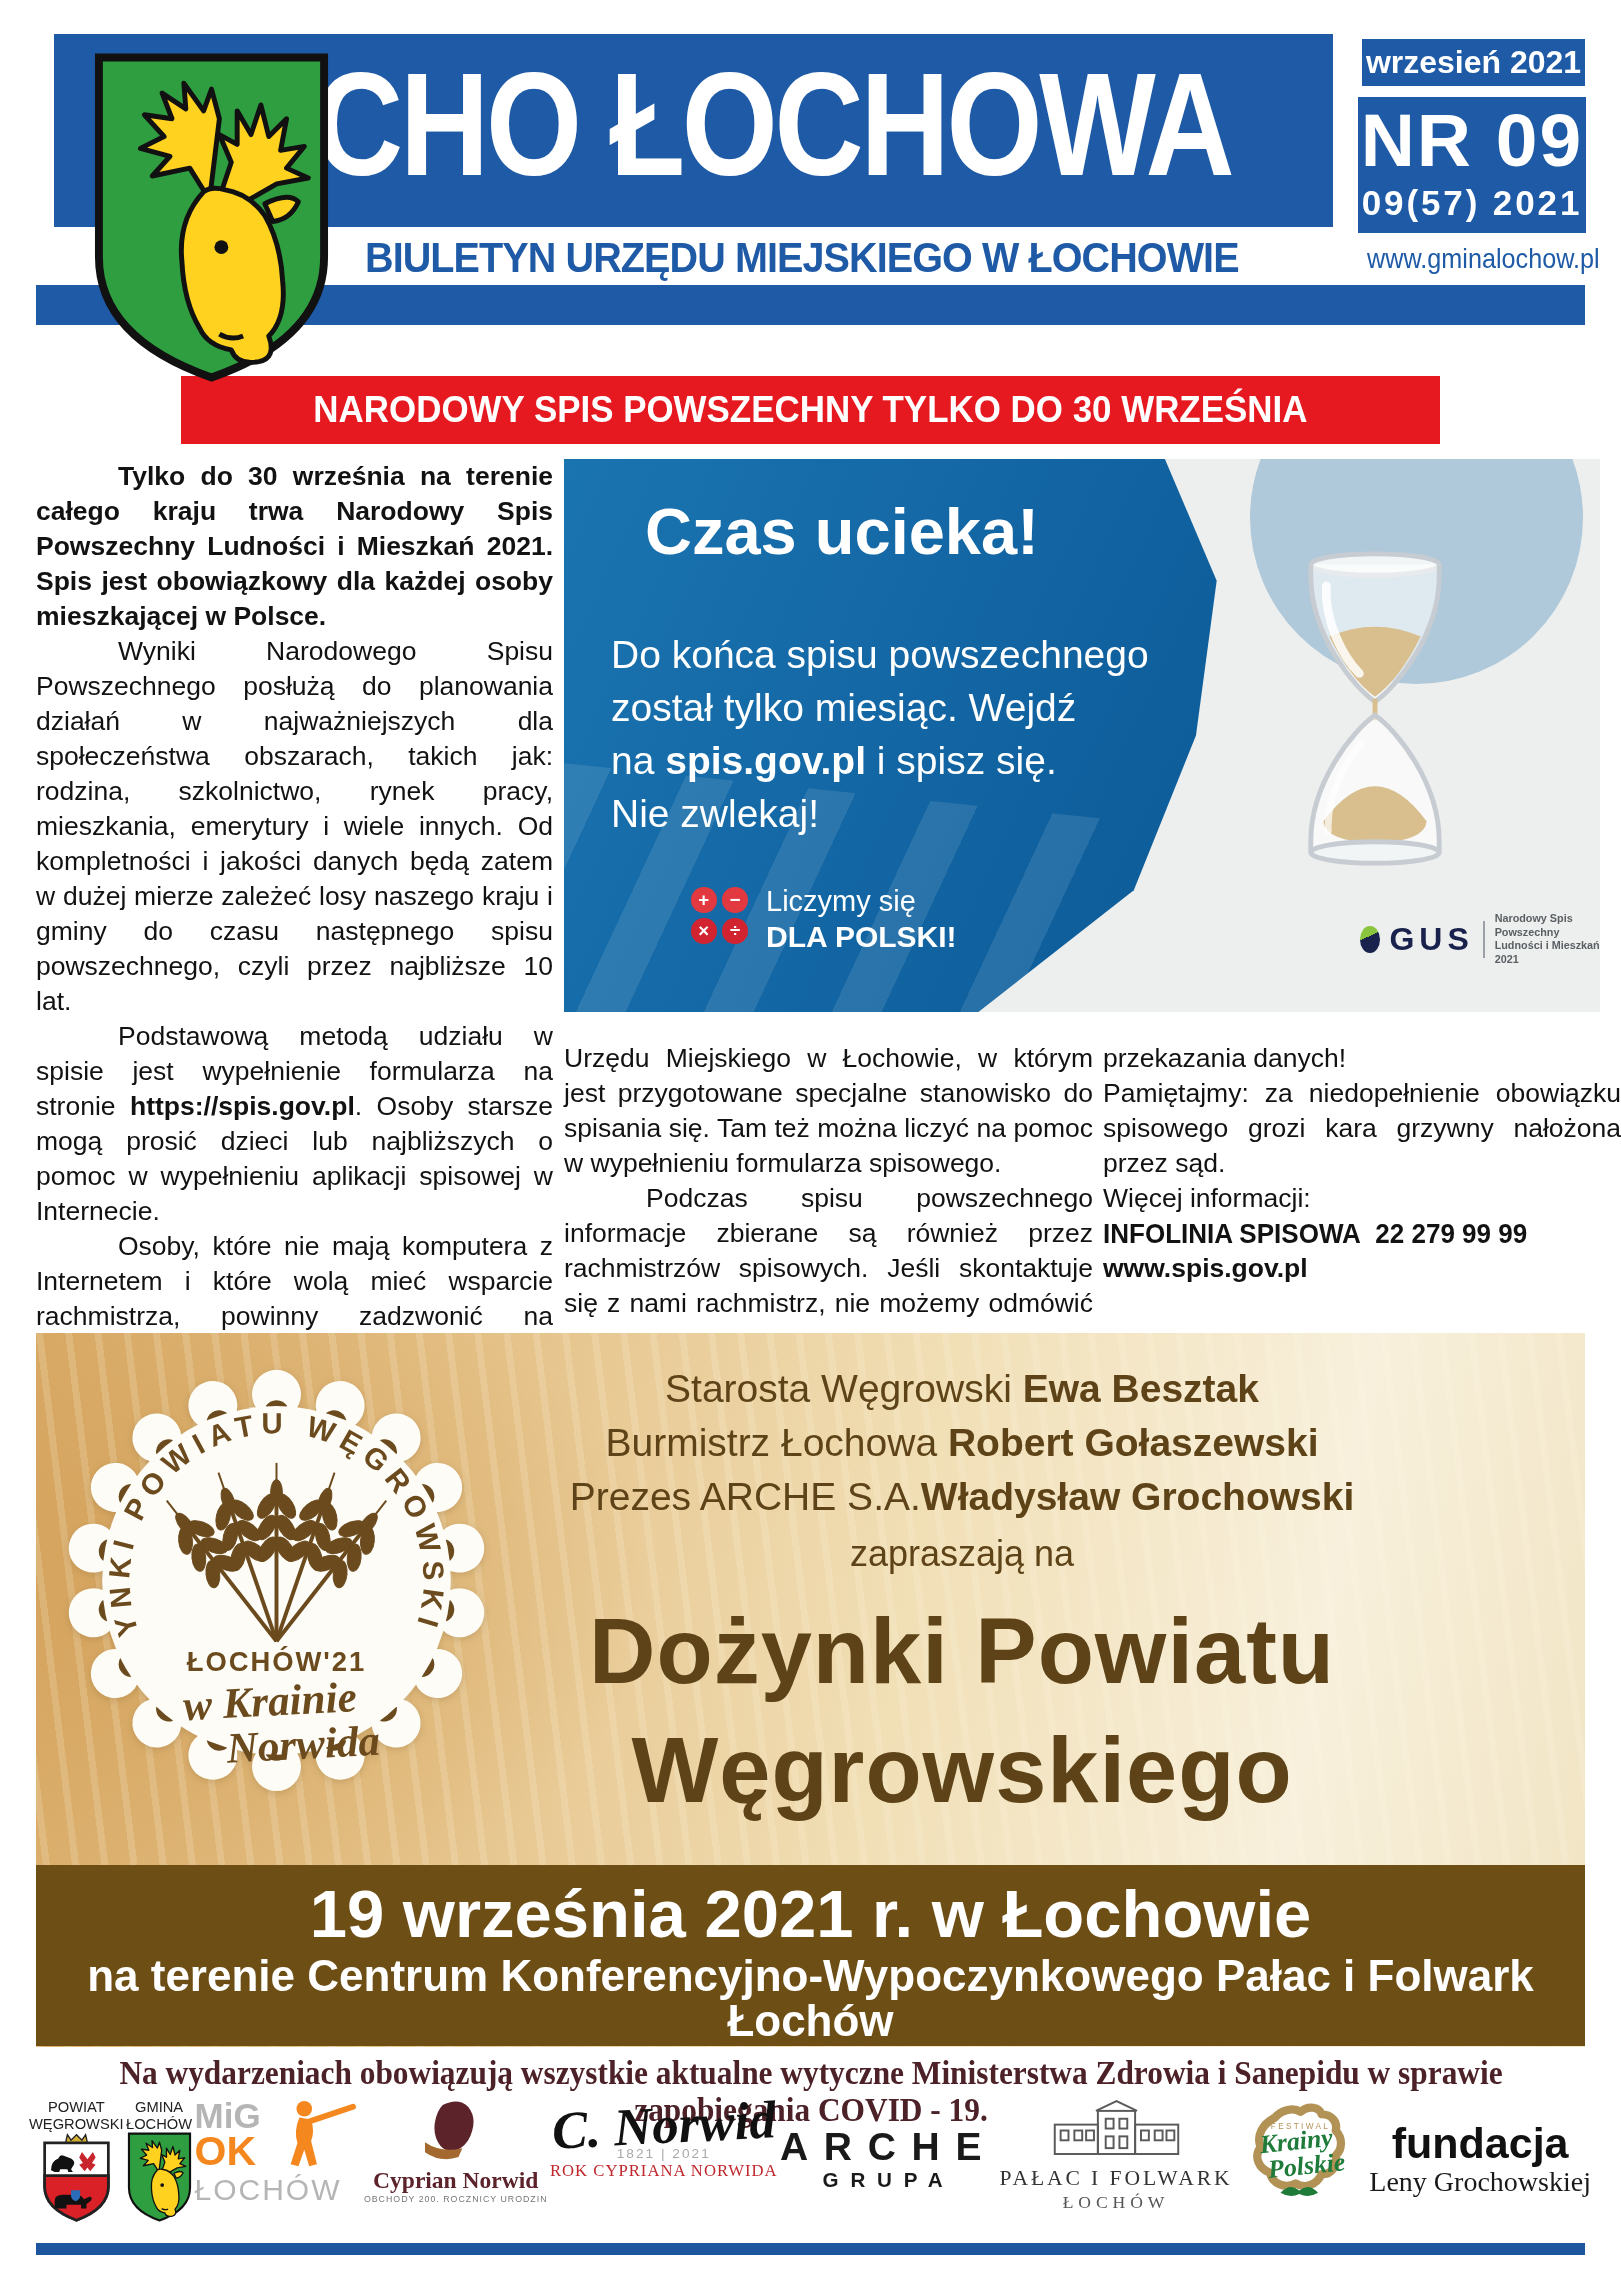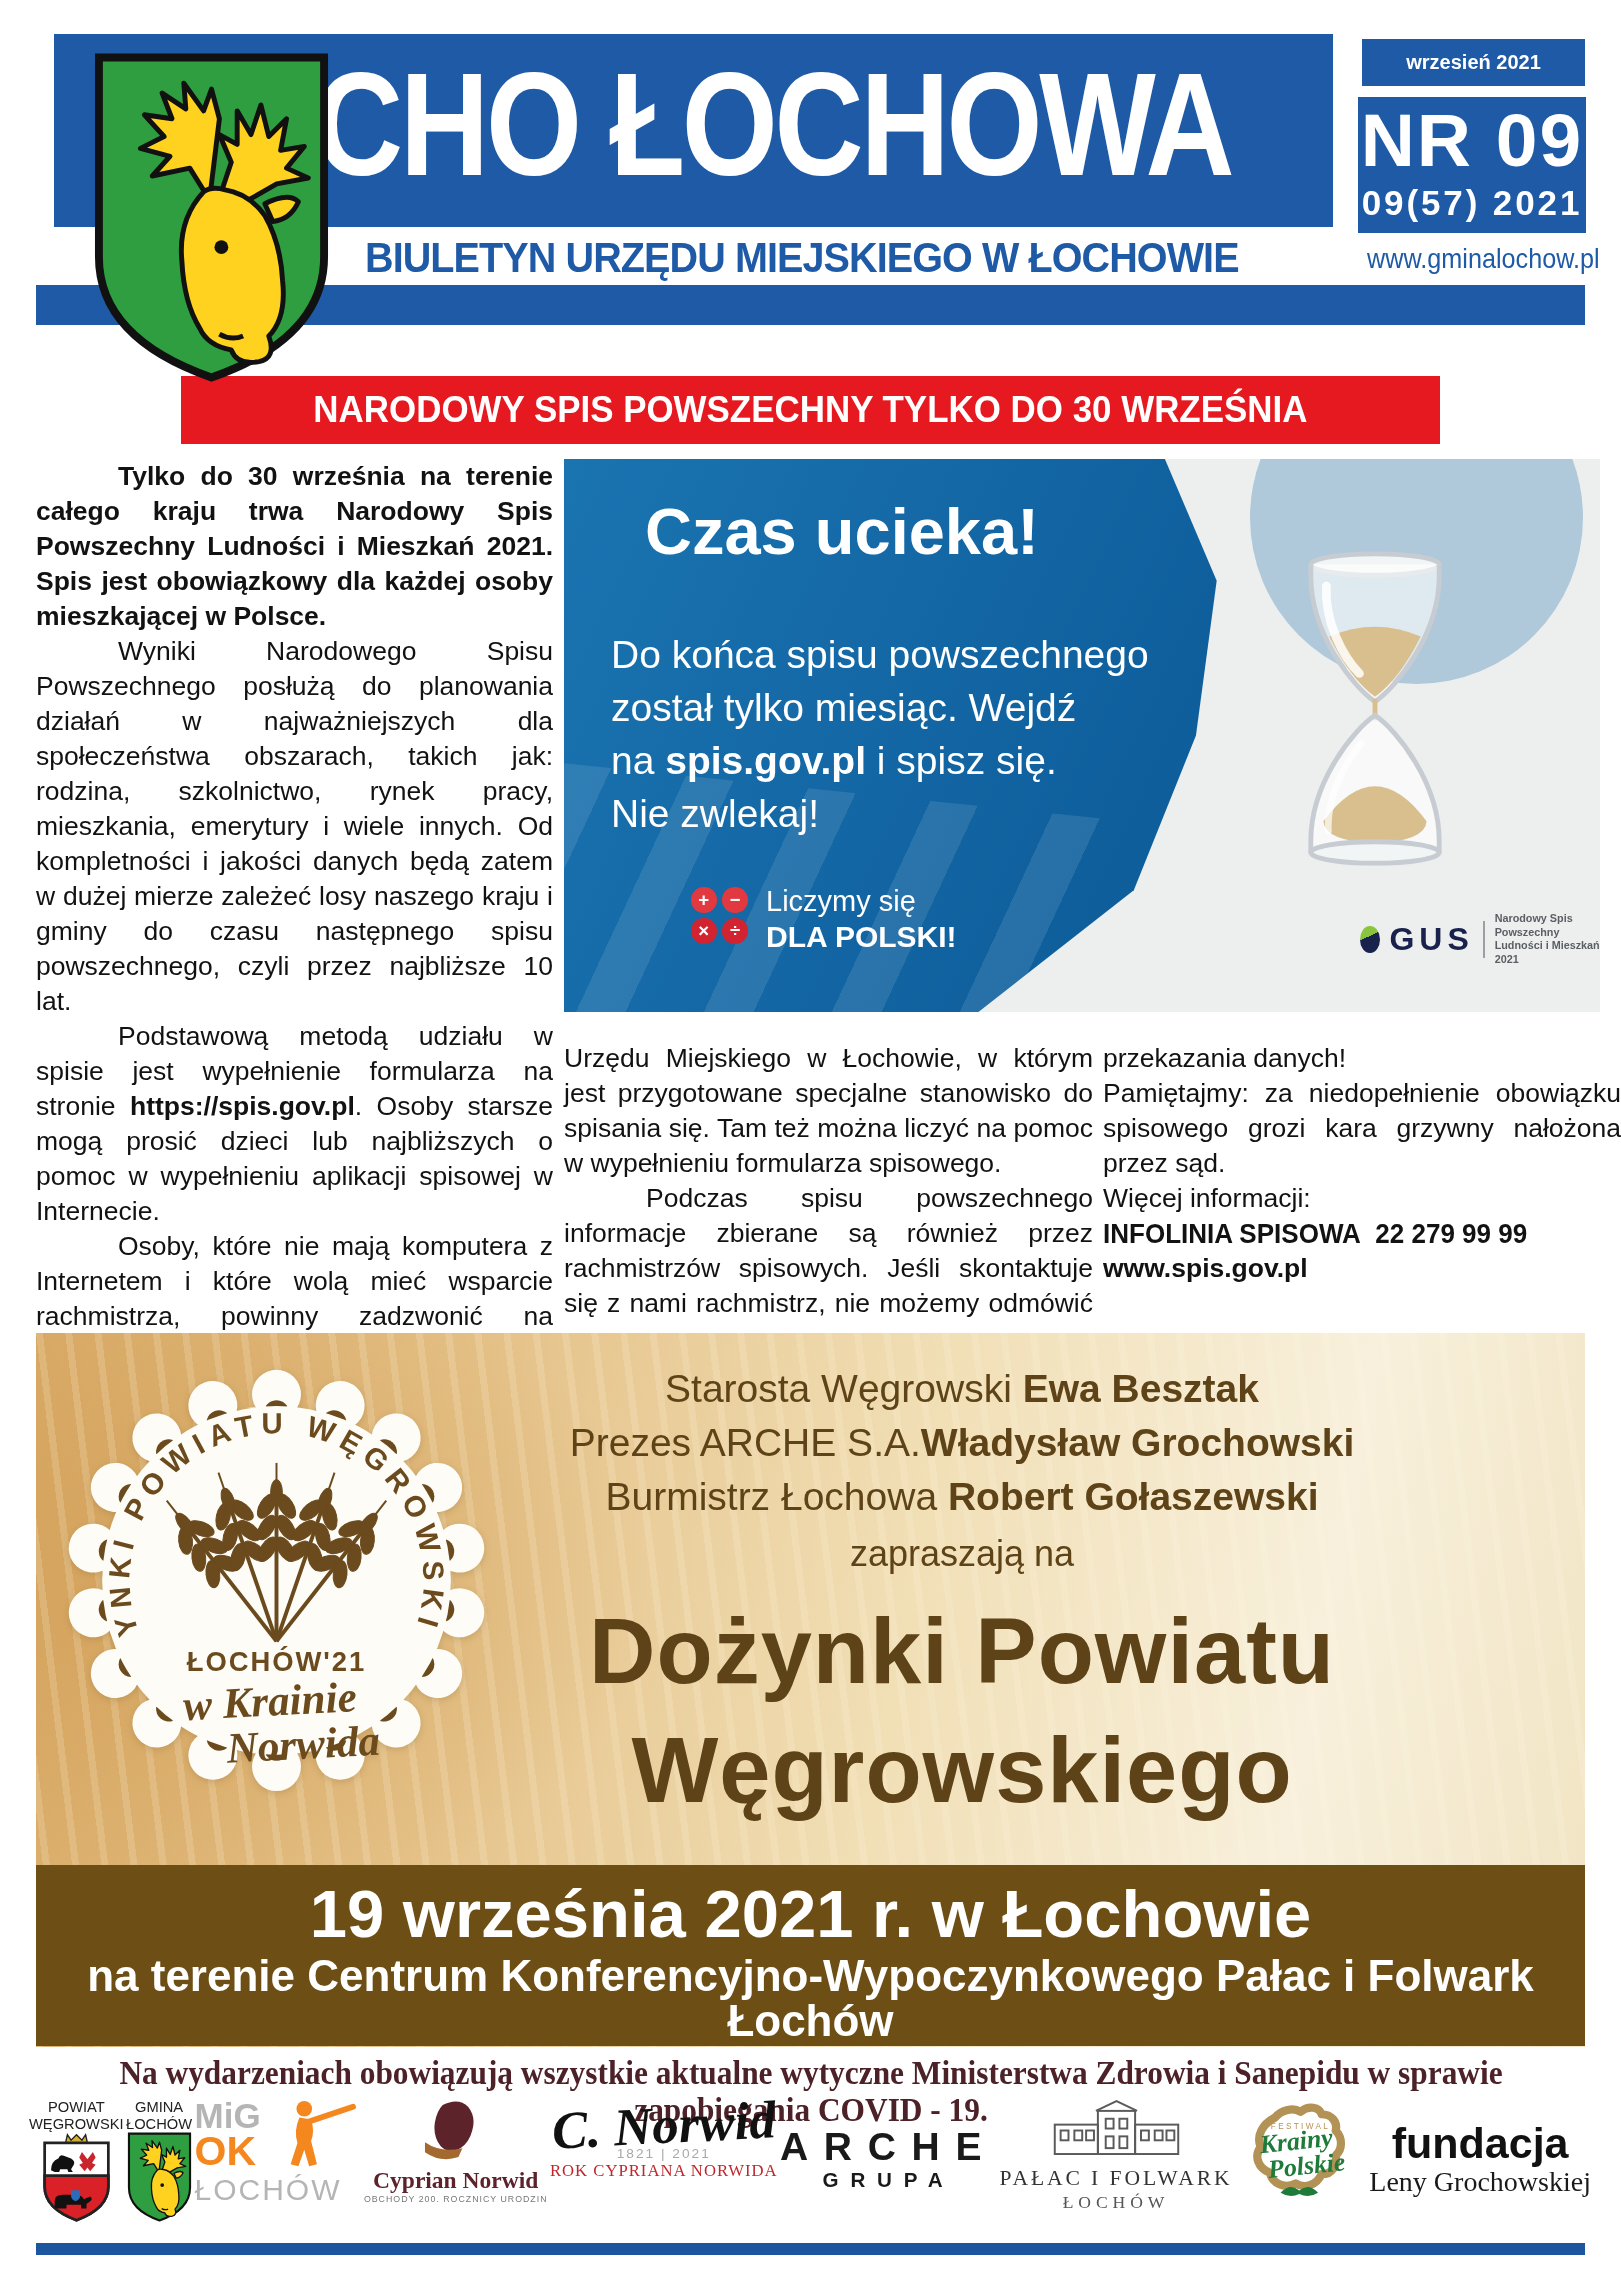--- a/index.html
+++ b/index.html
@@ -9,21 +9,21 @@
   
   .band-main{position:absolute;left:54px;top:34px;width:1279px;height:193px;background:#1e5aa6;}
   .masthead-title{position:absolute;left:235px;top:51px;color:#fff;font-weight:bold;
     font-size:147px;line-height:147px;letter-spacing:-3.9px;white-space:nowrap;
     transform:scaleX(.84);transform-origin:0 0;}
   .masthead-sub{position:absolute;left:365px;top:235px;color:#1e5aa6;font-weight:bold;
     font-size:43px;line-height:45px;white-space:nowrap;letter-spacing:-1px;
     transform:scaleX(.92);transform-origin:0 0;}
   .band-strip{position:absolute;left:36px;top:285px;width:1549px;height:40px;background:#1e5aa6;}
   .issue-month{position:absolute;left:1362px;top:39px;width:223px;height:47px;background:#1e5aa6;
-    color:#fff;font-weight:bold;font-size:20px;line-height:47px;text-align:center;}
+    color:#fff;font-weight:bold;font-size:32px;line-height:47px;text-align:center;}
   .issue-box{position:absolute;left:1358px;top:97px;width:228px;height:136px;background:#1e5aa6;
     color:#fff;text-align:center;}
   .issue-nr{font-size:75px;line-height:86px;font-weight:bold;letter-spacing:2px;}
   .issue-code{font-size:35px;line-height:39px;font-weight:bold;letter-spacing:2.9px;}
   .website{position:absolute;left:1358px;top:243px;width:228px;text-align:center;color:#1e5aa6;
     font-size:27.4px;transform:scaleX(.92);}
   .crest-main{position:absolute;left:93px;top:49px;width:237px;height:337px;z-index:5;}
 
   
   .ticker{position:absolute;left:181px;top:376px;width:1259px;height:68px;background:#e5191f;
@@ -272,22 +272,22 @@
         <use href="#wheat-stalk" transform="translate(220,292) rotate(19)"></use>
         <use href="#wheat-stalk" transform="translate(220,292) rotate(38)"></use>
       </g>
       <text x="220" y="322" text-anchor="middle" font-size="28" font-weight="bold" letter-spacing="2" fill="#6b4a1d" font-family="Liberation Sans, sans-serif">ŁOCHÓW'21</text>
       <text x="214" y="368" text-anchor="middle" font-size="44" font-style="italic" font-weight="bold" fill="#6b4a1d" font-family="Liberation Serif, serif" transform="rotate(-3 214 368)">w Krainie</text>
       <text x="248" y="412" text-anchor="middle" font-size="44" font-style="italic" font-weight="bold" fill="#6b4a1d" font-family="Liberation Serif, serif" transform="rotate(-3 248 412)">Norwida</text>
     </svg>
 
     <div class="event-text">
       <div class="inv"><span>Starosta Węgrowski </span><span class="b">Ewa Besztak</span></div>
+      <div class="inv"><span>Burmistrz Łochowa </span><span class="b">Robert Gołaszewski</span></div>
       <div class="inv"><span>Prezes ARCHE S.A.</span><span class="b">Władysław Grochowski</span></div>
-      <div class="inv"><span>Burmistrz Łochowa </span><span class="b">Robert Gołaszewski</span></div>
       <div class="inv4">zapraszają na</div>
       <div class="ev-title">Dożynki Powiatu</div>
       <div class="ev-title" style="margin-top:3.9px;">Węgrowskiego</div>
     </div>
 
     <div class="event-banner">
       <div class="ev-date">19 września 2021 r. w Łochowie</div>
       <div class="ev-venue">na terenie Centrum Konferencyjno-Wypoczynkowego Pałac i Folwark Łochów</div>
       <div class="ev-venue">ul. Marii Konopnickiej 1 i 10</div>
     </div>

